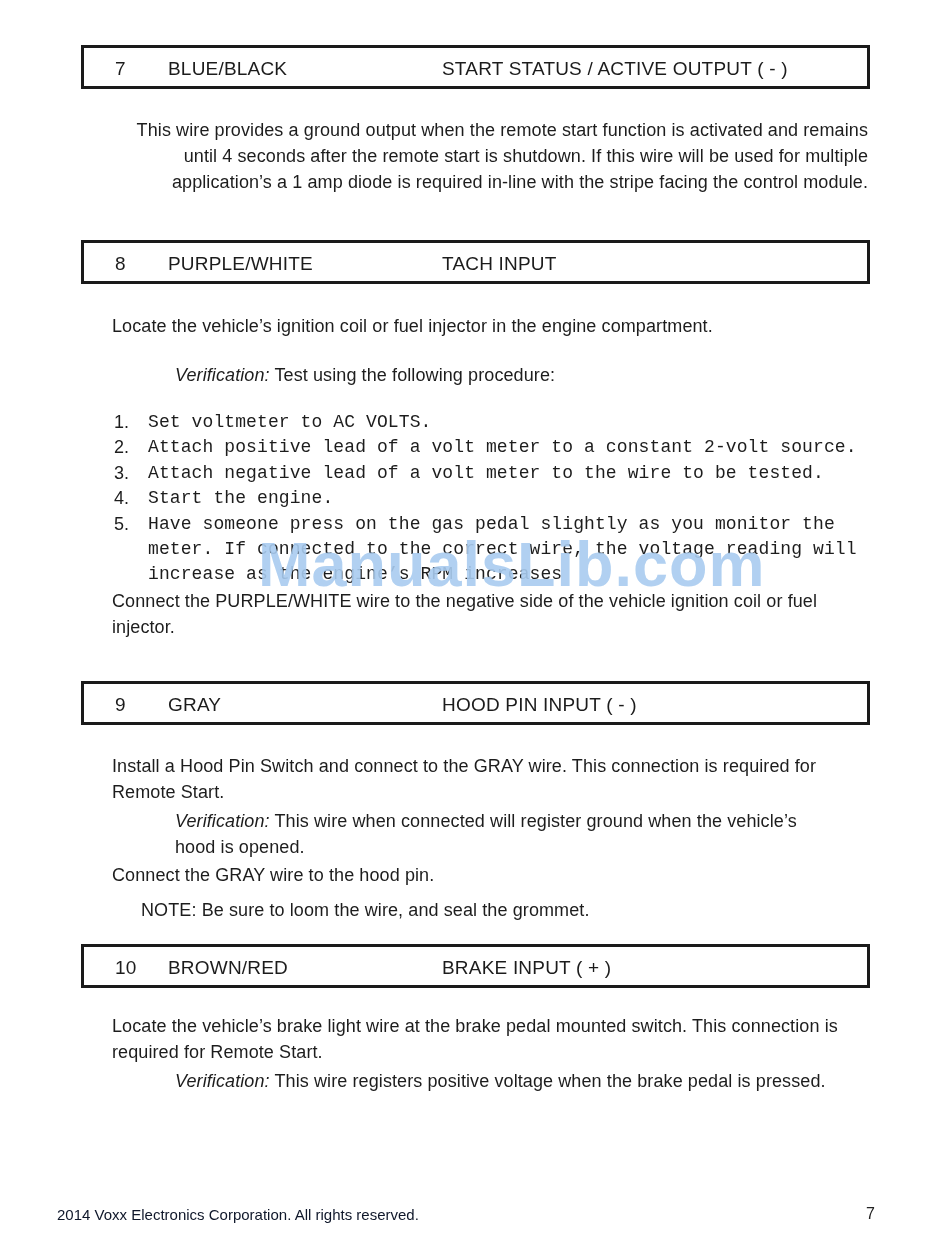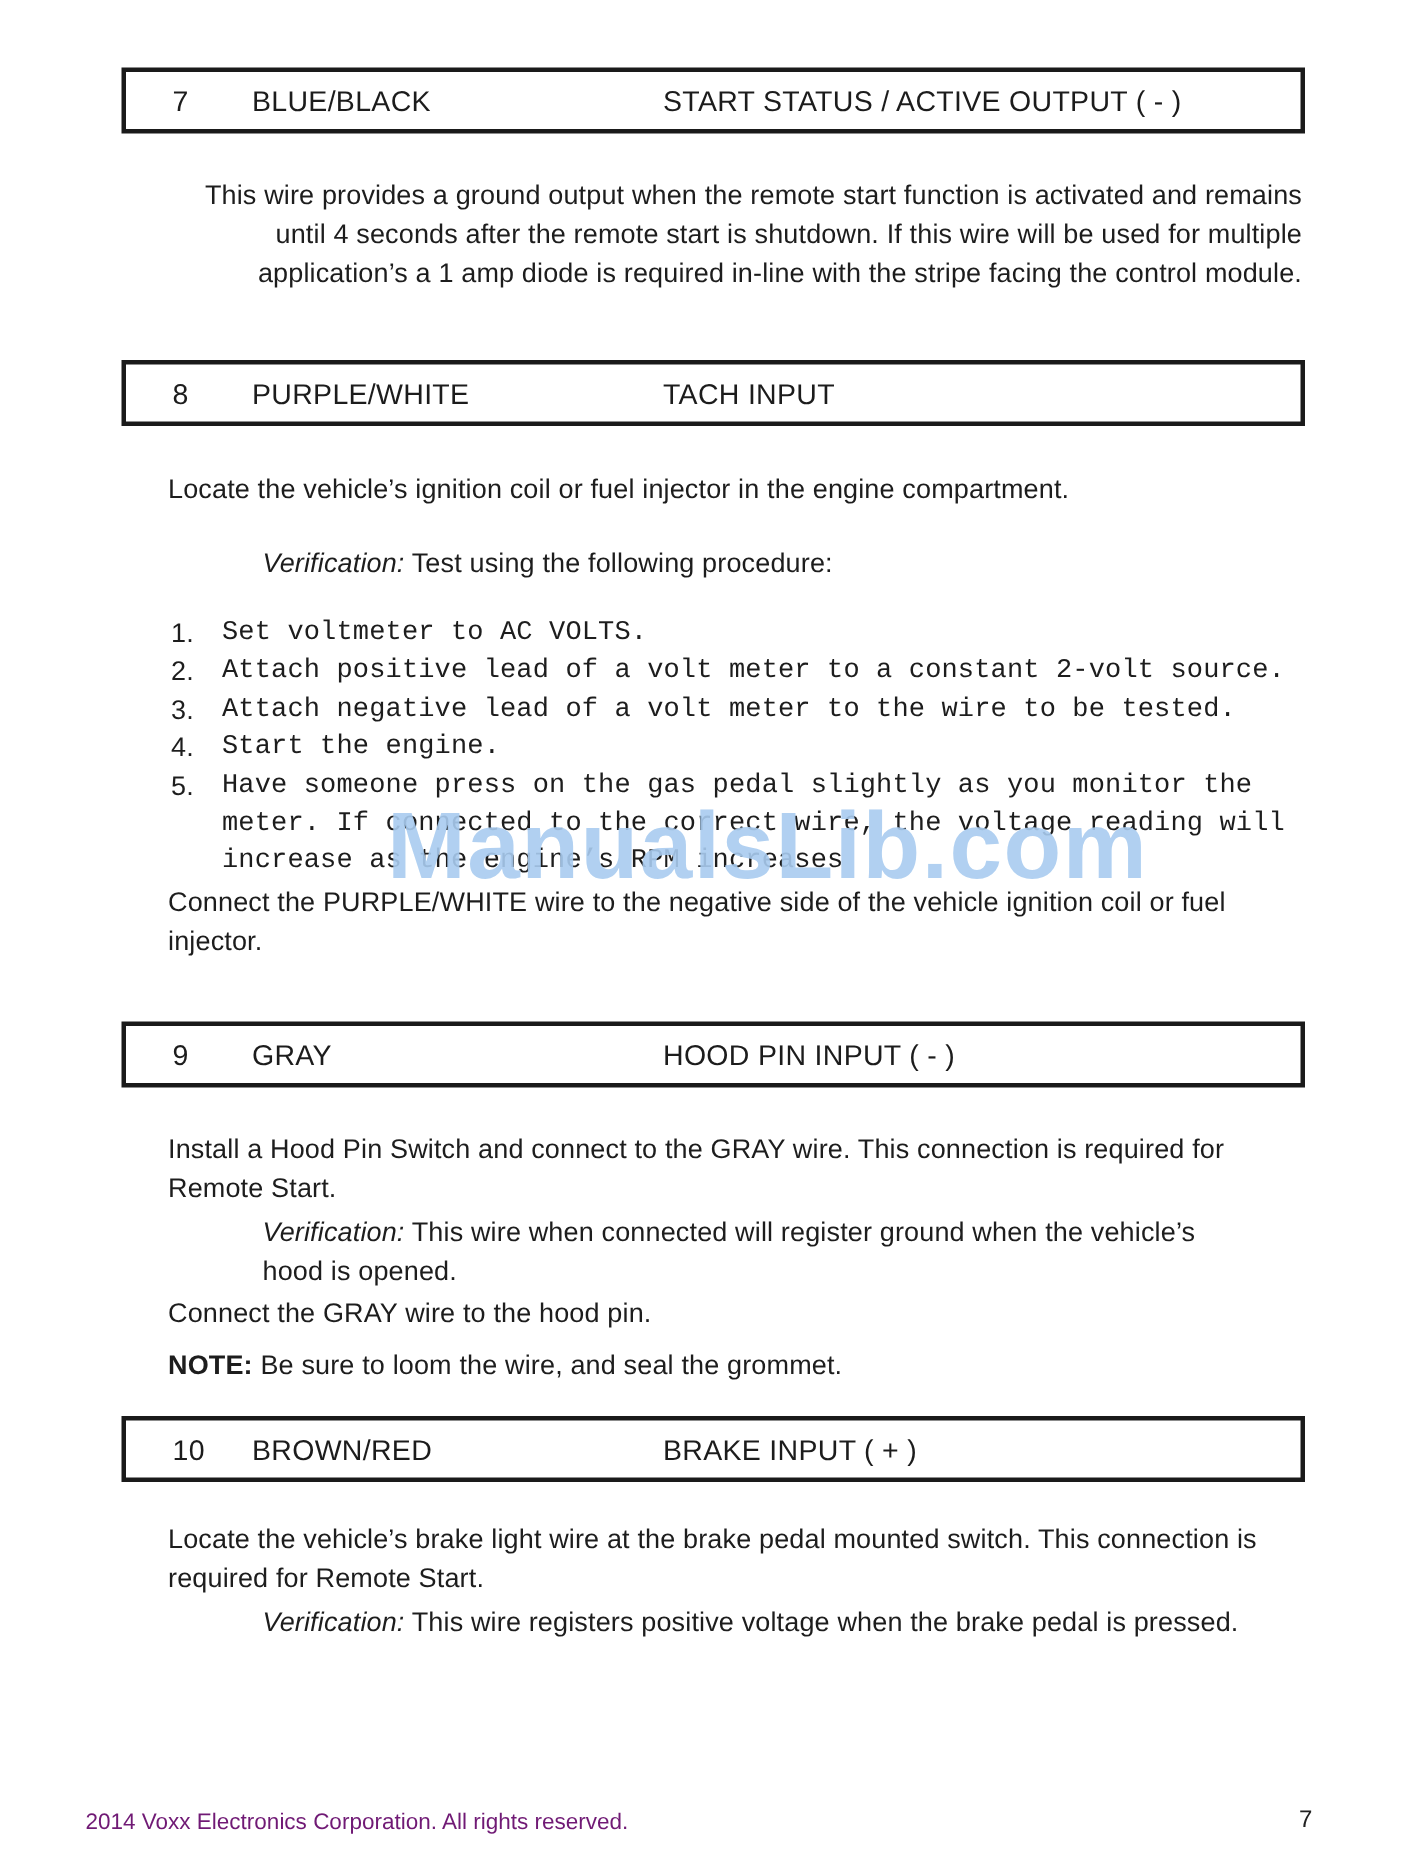--- a/index.html
+++ b/index.html
@@ -29,21 +29,21 @@
   .bwire { left:84px; }
   .bdesc { left:358px; }
 
   
   .para {
     position:absolute;
     font-size:18px; line-height:26px;
     color:#1d1d1d; letter-spacing:0.1px;
   }
   .vlabel { font-style:italic; }
-  .nlabel { font-weight:bold; }
+  .nlabel { font-weight:normal;margin-left:29px; }
 
   
   .steps {
     position:absolute; left:114px; top:410px;
     margin:0; padding:0; list-style:none;
     width:748px;
   }
   .steps li {
     display:flex; line-height:25.4px;
     font-size:18px; letter-spacing:0.1px;
@@ -56,21 +56,21 @@
     position:absolute;
     left:258px; top:528px;
     font-size:63px; font-weight:bold;
     letter-spacing:1px;
     opacity:0.9;
     z-index:5;
     white-space:nowrap;
   }
 
   
-  .footer-copy { position:absolute; left:57px; top:1206px; font-size:15px; color:#701a75; }
+  .footer-copy { position:absolute; left:57px; top:1206px; font-size:15px; color:#0f172a; }
   .footer-page { position:absolute; left:866px; top:1205px; font-size:16px; color:#222; }
 </style>
 </head>
 <body>
 
 <div class="page">
 
   <div class="hbox" style="top:45px;">
     <span class="bnum">7</span>
     <span class="bwire">BLUE/BLACK</span>

